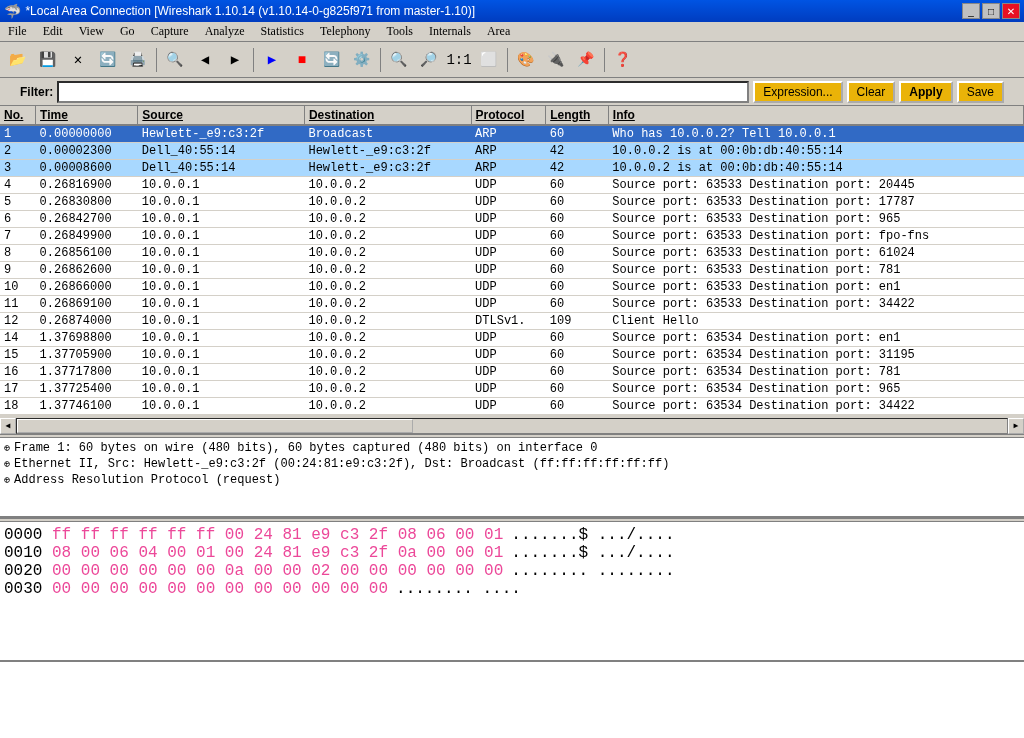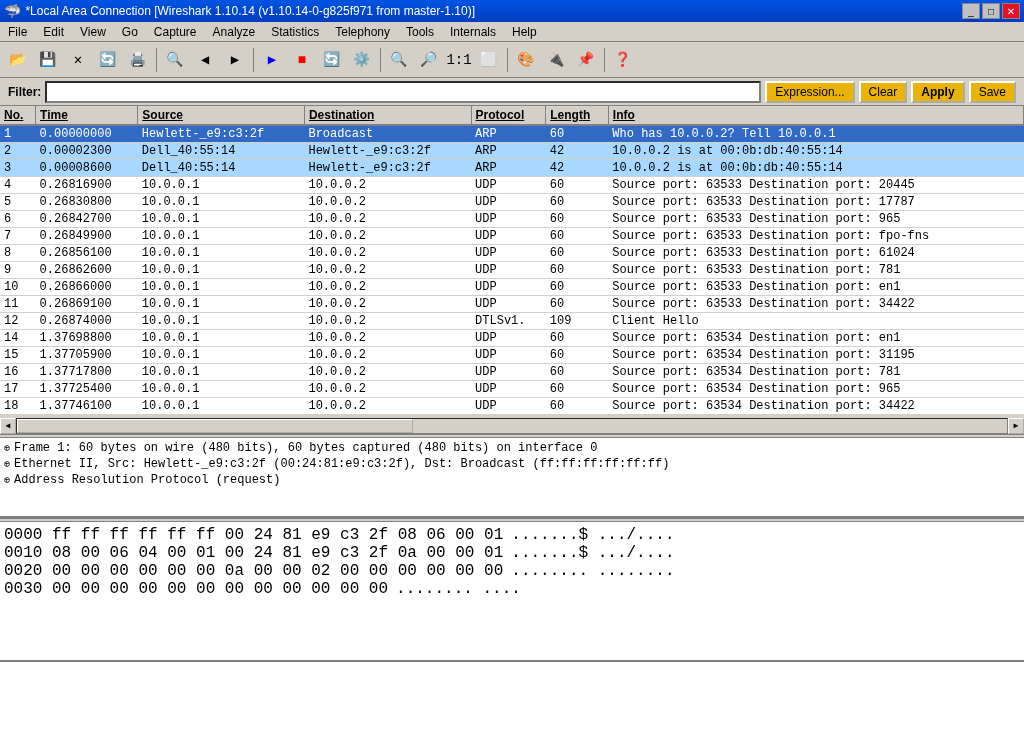--- a/index.html
+++ b/index.html
@@ -27,21 +27,21 @@
     }
     #title-bar .win-btn.close { background: #e81123; color: white; }
 
     
     #menu-bar {
       background: #d4d0c8;
       display: flex;
       height: 20px;
       align-items: center;
       border-bottom: 1px solid #808080;
-      font-family: Liberation Sans, sans-serif;
+      font-family: Liberation Serif, serif;
       font-size: 12px;
     }
     #menu-bar span {
       padding: 2px 8px;
       cursor: pointer;
     }
 
     
     #toolbar {
       background: #d4d0c8;
@@ -59,21 +59,21 @@
       font-size: 14px; cursor: pointer;
     }
     .tb-sep { width: 1px; height: 24px; background: #808080; margin: 0 2px; }
 
     
     #filter-bar {
       background: #d4d0c8;
       display: flex;
       align-items: center;
       height: 28px;
-      padding: 2px 8px;
+      padding: 2px 20px;
       gap: 4px;
       border-bottom: 1px solid #808080;
       font-family: Arial, sans-serif;
       font-size: 12px;
     }
     #filter-bar label { font-weight: bold; }
     #filter-input {
       flex: 1; height: 22px; border: 2px inset #808080; padding: 0 4px;
       font-family: 'Courier New', monospace; font-size: 12px;
       background: white;
@@ -175,21 +175,21 @@
       padding: 4px;
       font-family: 'Courier New', monospace;
       font-size: 16px;
       overflow: auto;
     }
     #hex-dump .hex-row {
       display: flex;
       gap: 8px;
     }
     .hex-offset { color: #000; min-width: 40px; }
-    .hex-bytes { min-width: 280px; color: #000000; }
+    .hex-bytes { min-width: 280px; color: #ec4899; }
     .hex-ascii { color: #000; }
 
     
     .resizer {
       height: 4px;
       background: #d4d0c8;
       border-top: 1px solid #808080;
       border-bottom: 1px solid #808080;
       cursor: ns-resize;
     }
@@ -237,21 +237,21 @@
   <span>File</span>
   <span>Edit</span>
   <span>View</span>
   <span>Go</span>
   <span>Capture</span>
   <span>Analyze</span>
   <span>Statistics</span>
   <span>Telephony</span>
   <span>Tools</span>
   <span>Internals</span>
-  <span>Help</span>
+  <span>Area</span>
 </div>
 
 <div id="toolbar">
 
   <div class="tb-btn" title="Open">📂</div>
   <div class="tb-btn" title="Save">💾</div>
   <div class="tb-btn" title="Close">✕</div>
   <div class="tb-btn" title="Reload">🔄</div>
   <div class="tb-btn" title="Print">🖨️</div>
   <div class="tb-sep"></div>

